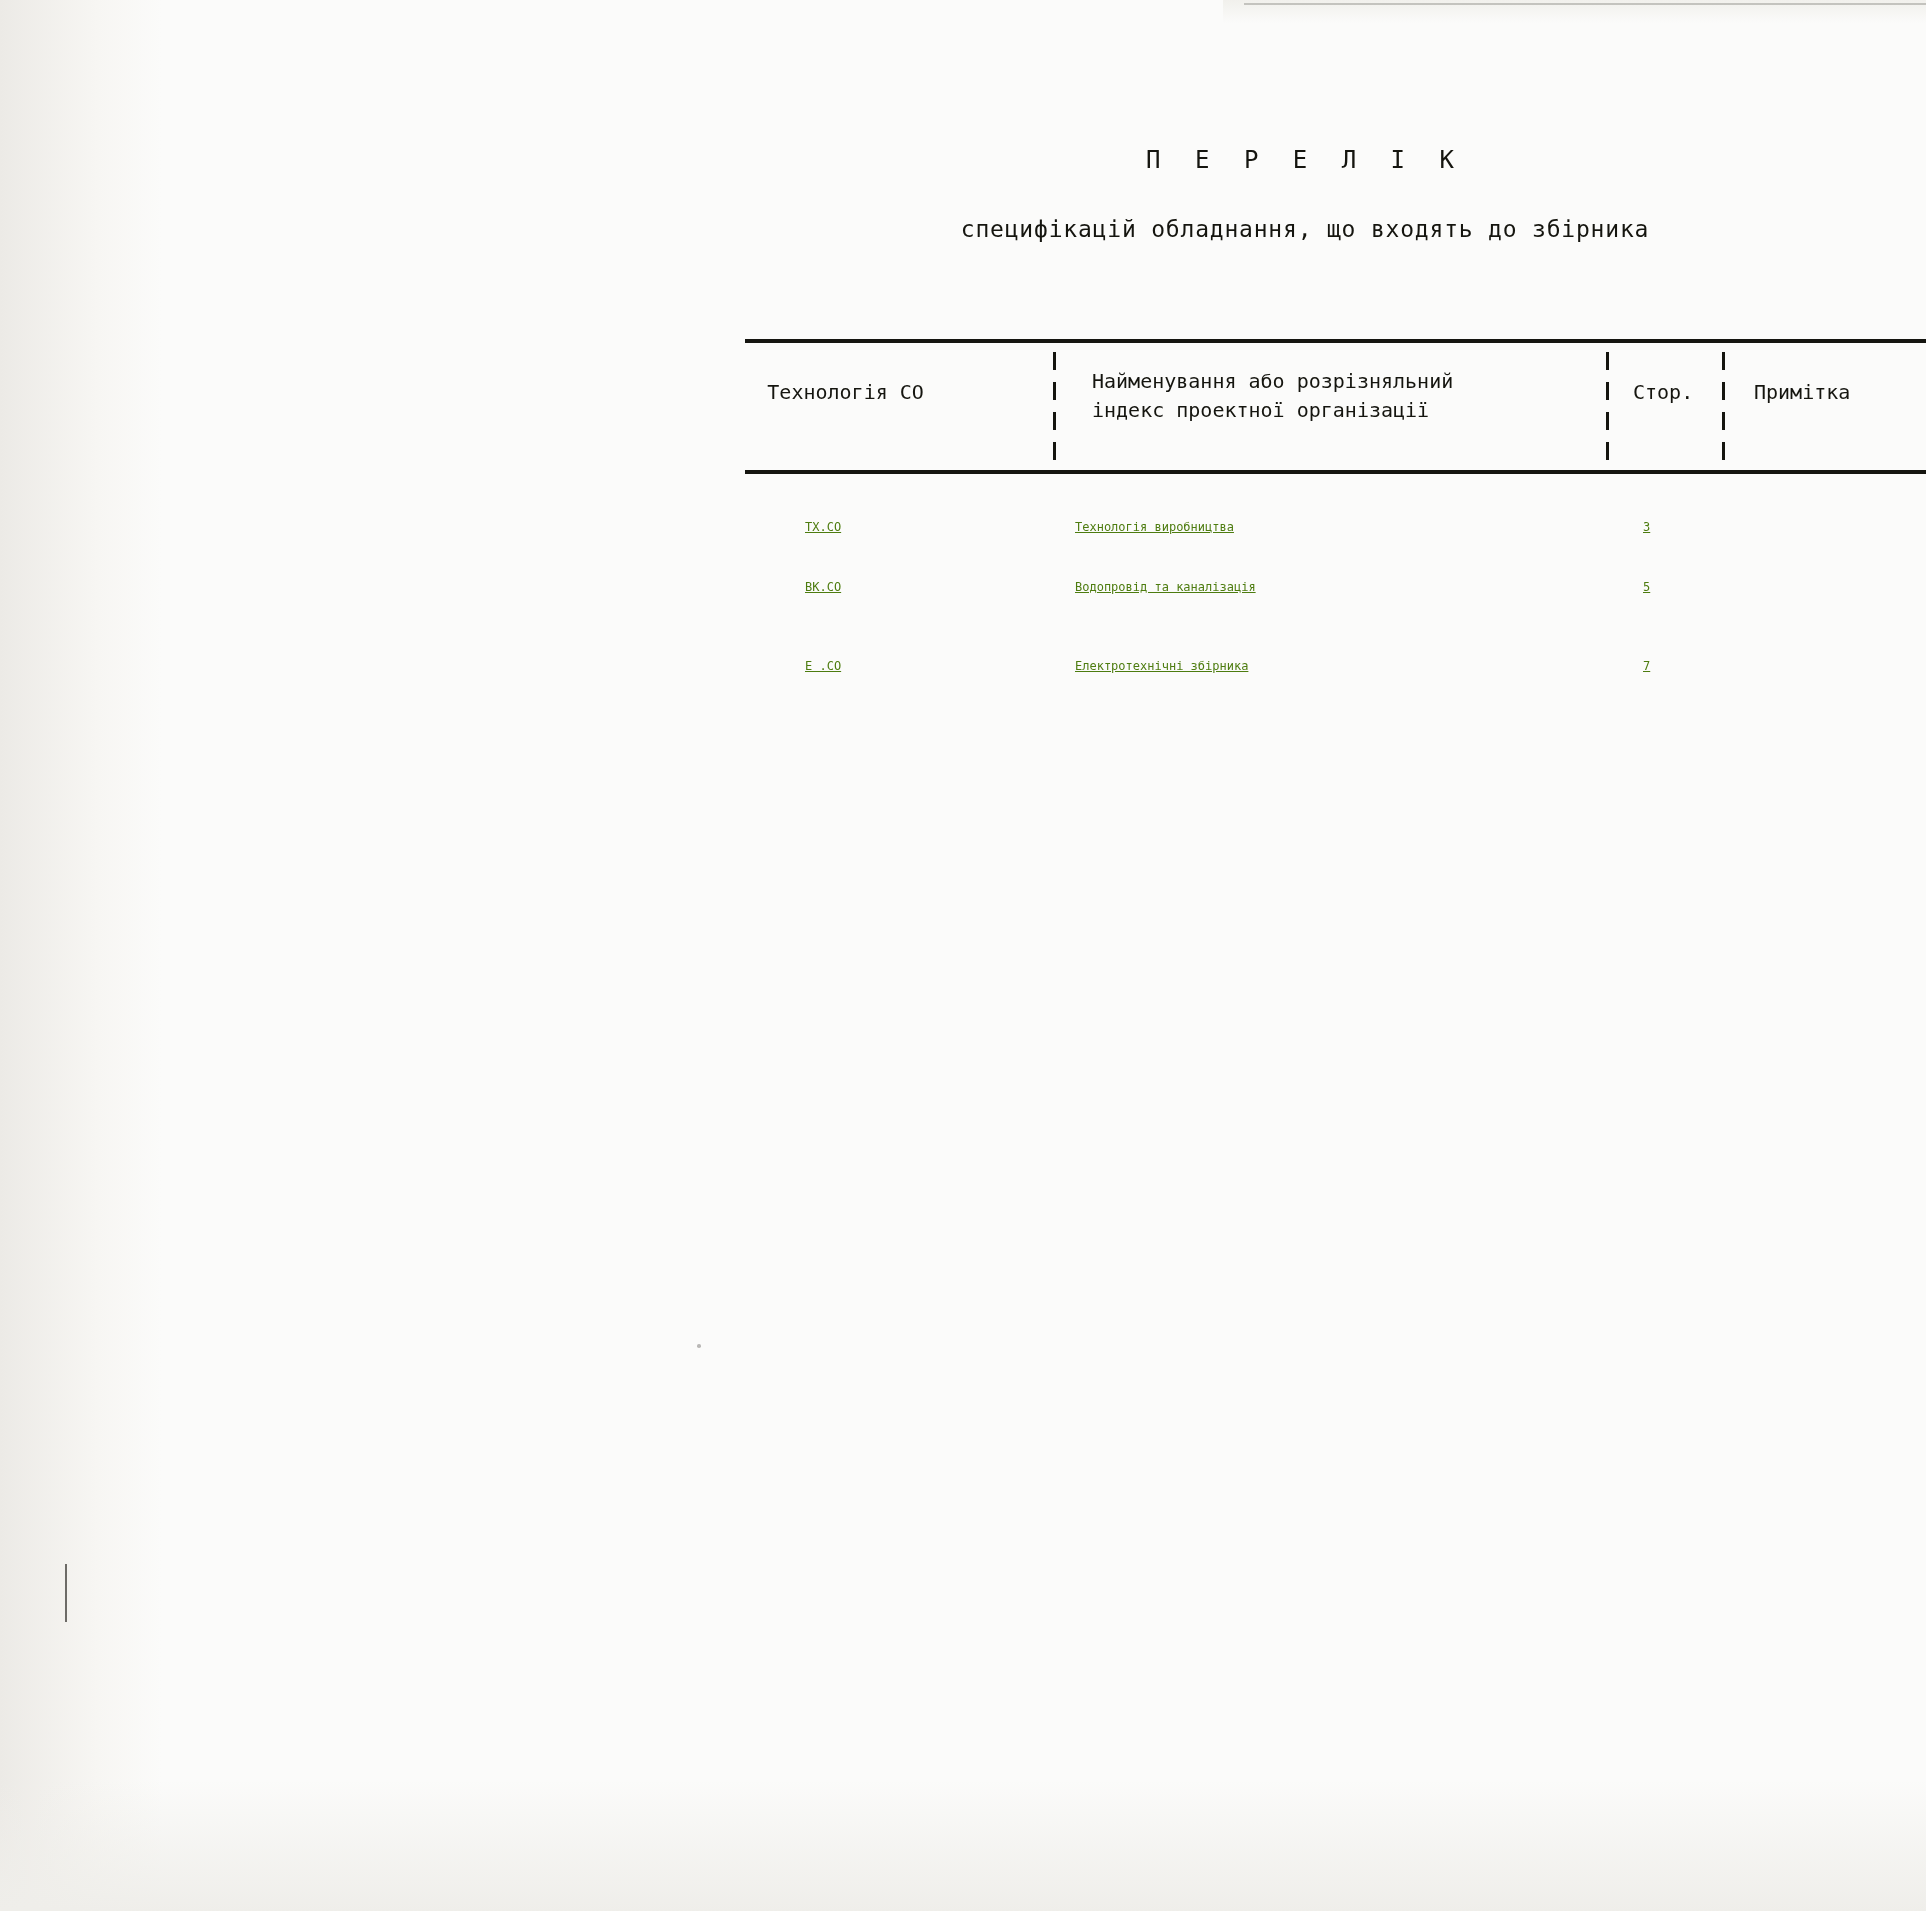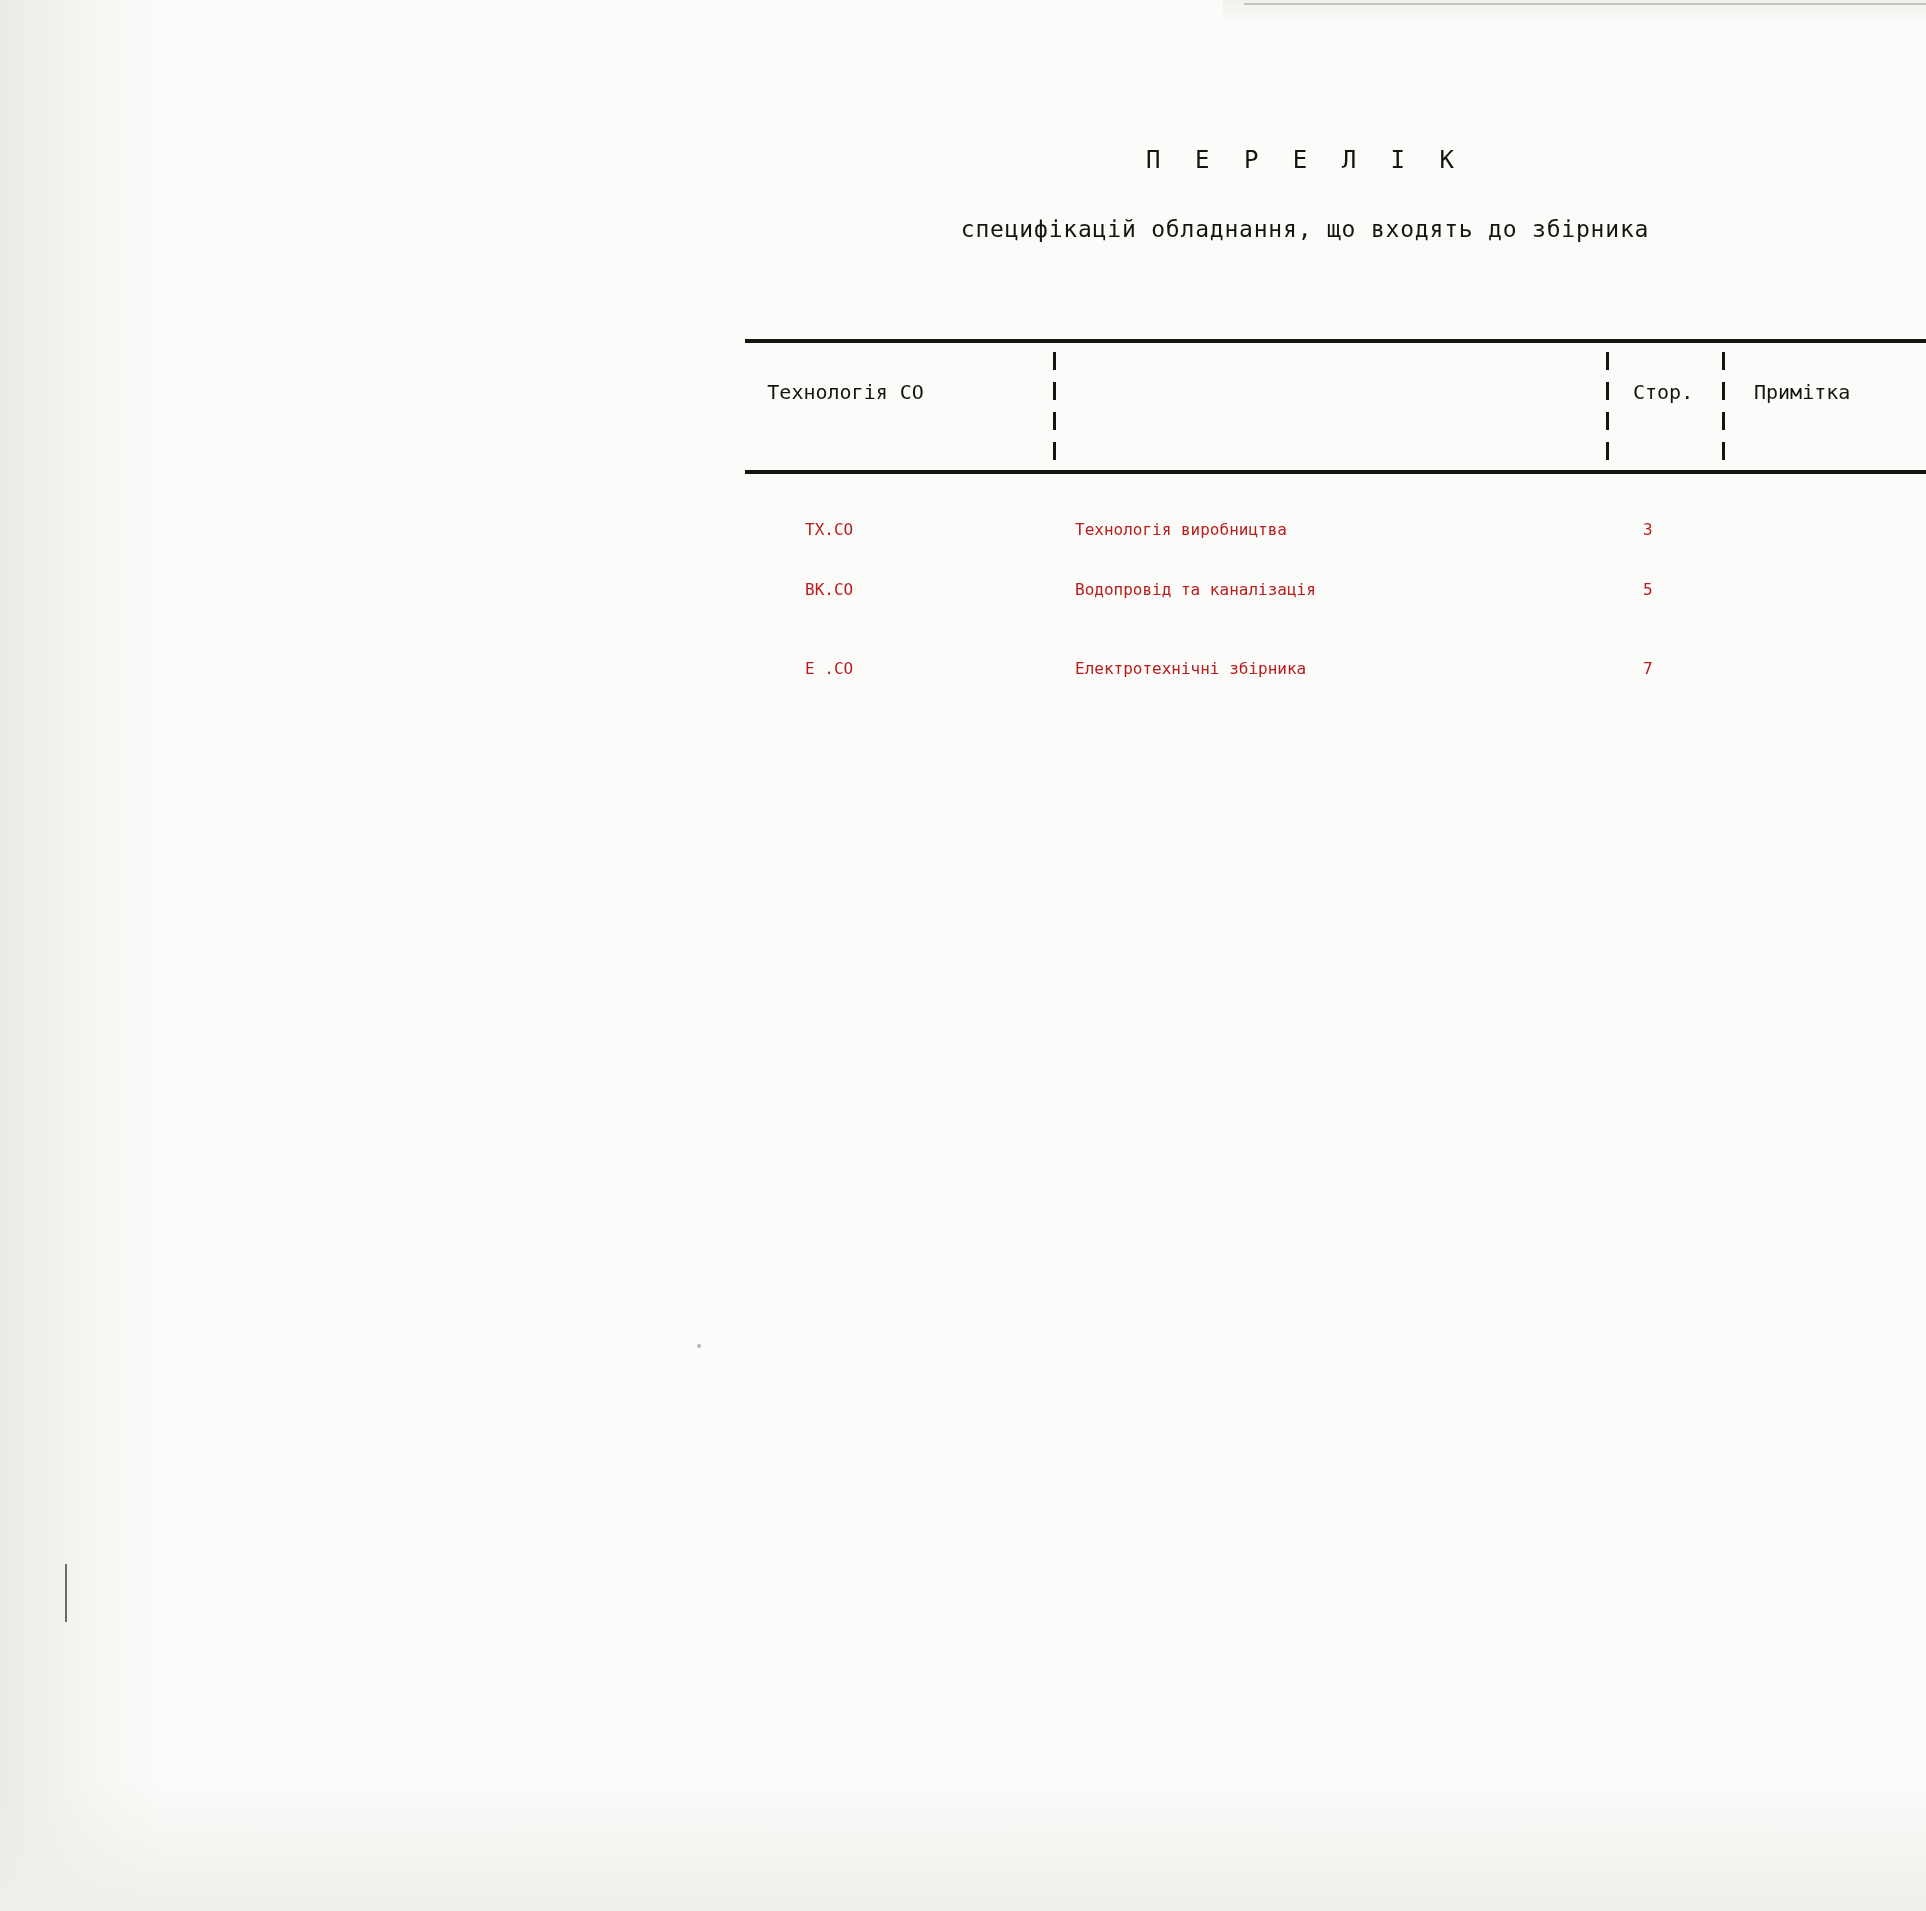--- a/index.html
+++ b/index.html
@@ -136,23 +136,24 @@
     height: 293px;
   }
   .row {
     position: absolute;
     left: 0;
     width: 100%;
     height: 42px;
   }
   .cell {
     position: absolute;
-    font-size: 16px;
-    color: #b91c1c;
+    font-size: 12px;
+    color: #4d7c0f;
     white-space: pre;
+    text-decoration: underline;
   }
   .cell-code { left: 60px; }
   .cell-name { left: 330px; }
   .cell-page { left: 898px; }
 
   .row-0 { top: 46px; }
   .row-1 { top: 106px; }
   .row-2 { top: 185px; }
 </style>
 </head>
@@ -173,20 +174,22 @@
   <div class="table-wrap">
 
     <div class="rule rule-top"></div>
 
     <div class="header-row">
       <div class="vsep vsep-1"></div>
       <div class="vsep vsep-2"></div>
       <div class="vsep vsep-3"></div>
 
       <div class="th th-code">Технологія СО</div>
+      <div class="th th-name"><span>Найменування або розрізняльний</span>
+<span>індекс проектної організації</span></div>
       <div class="th th-page">Стор.</div>
       <div class="th th-note">Примітка</div>
     </div>
 
     <div class="rule rule-bottom"></div>
 
     <div class="body-rows">
 
       <div class="row row-0">
         <div class="cell cell-code">ТХ.СО</div>

